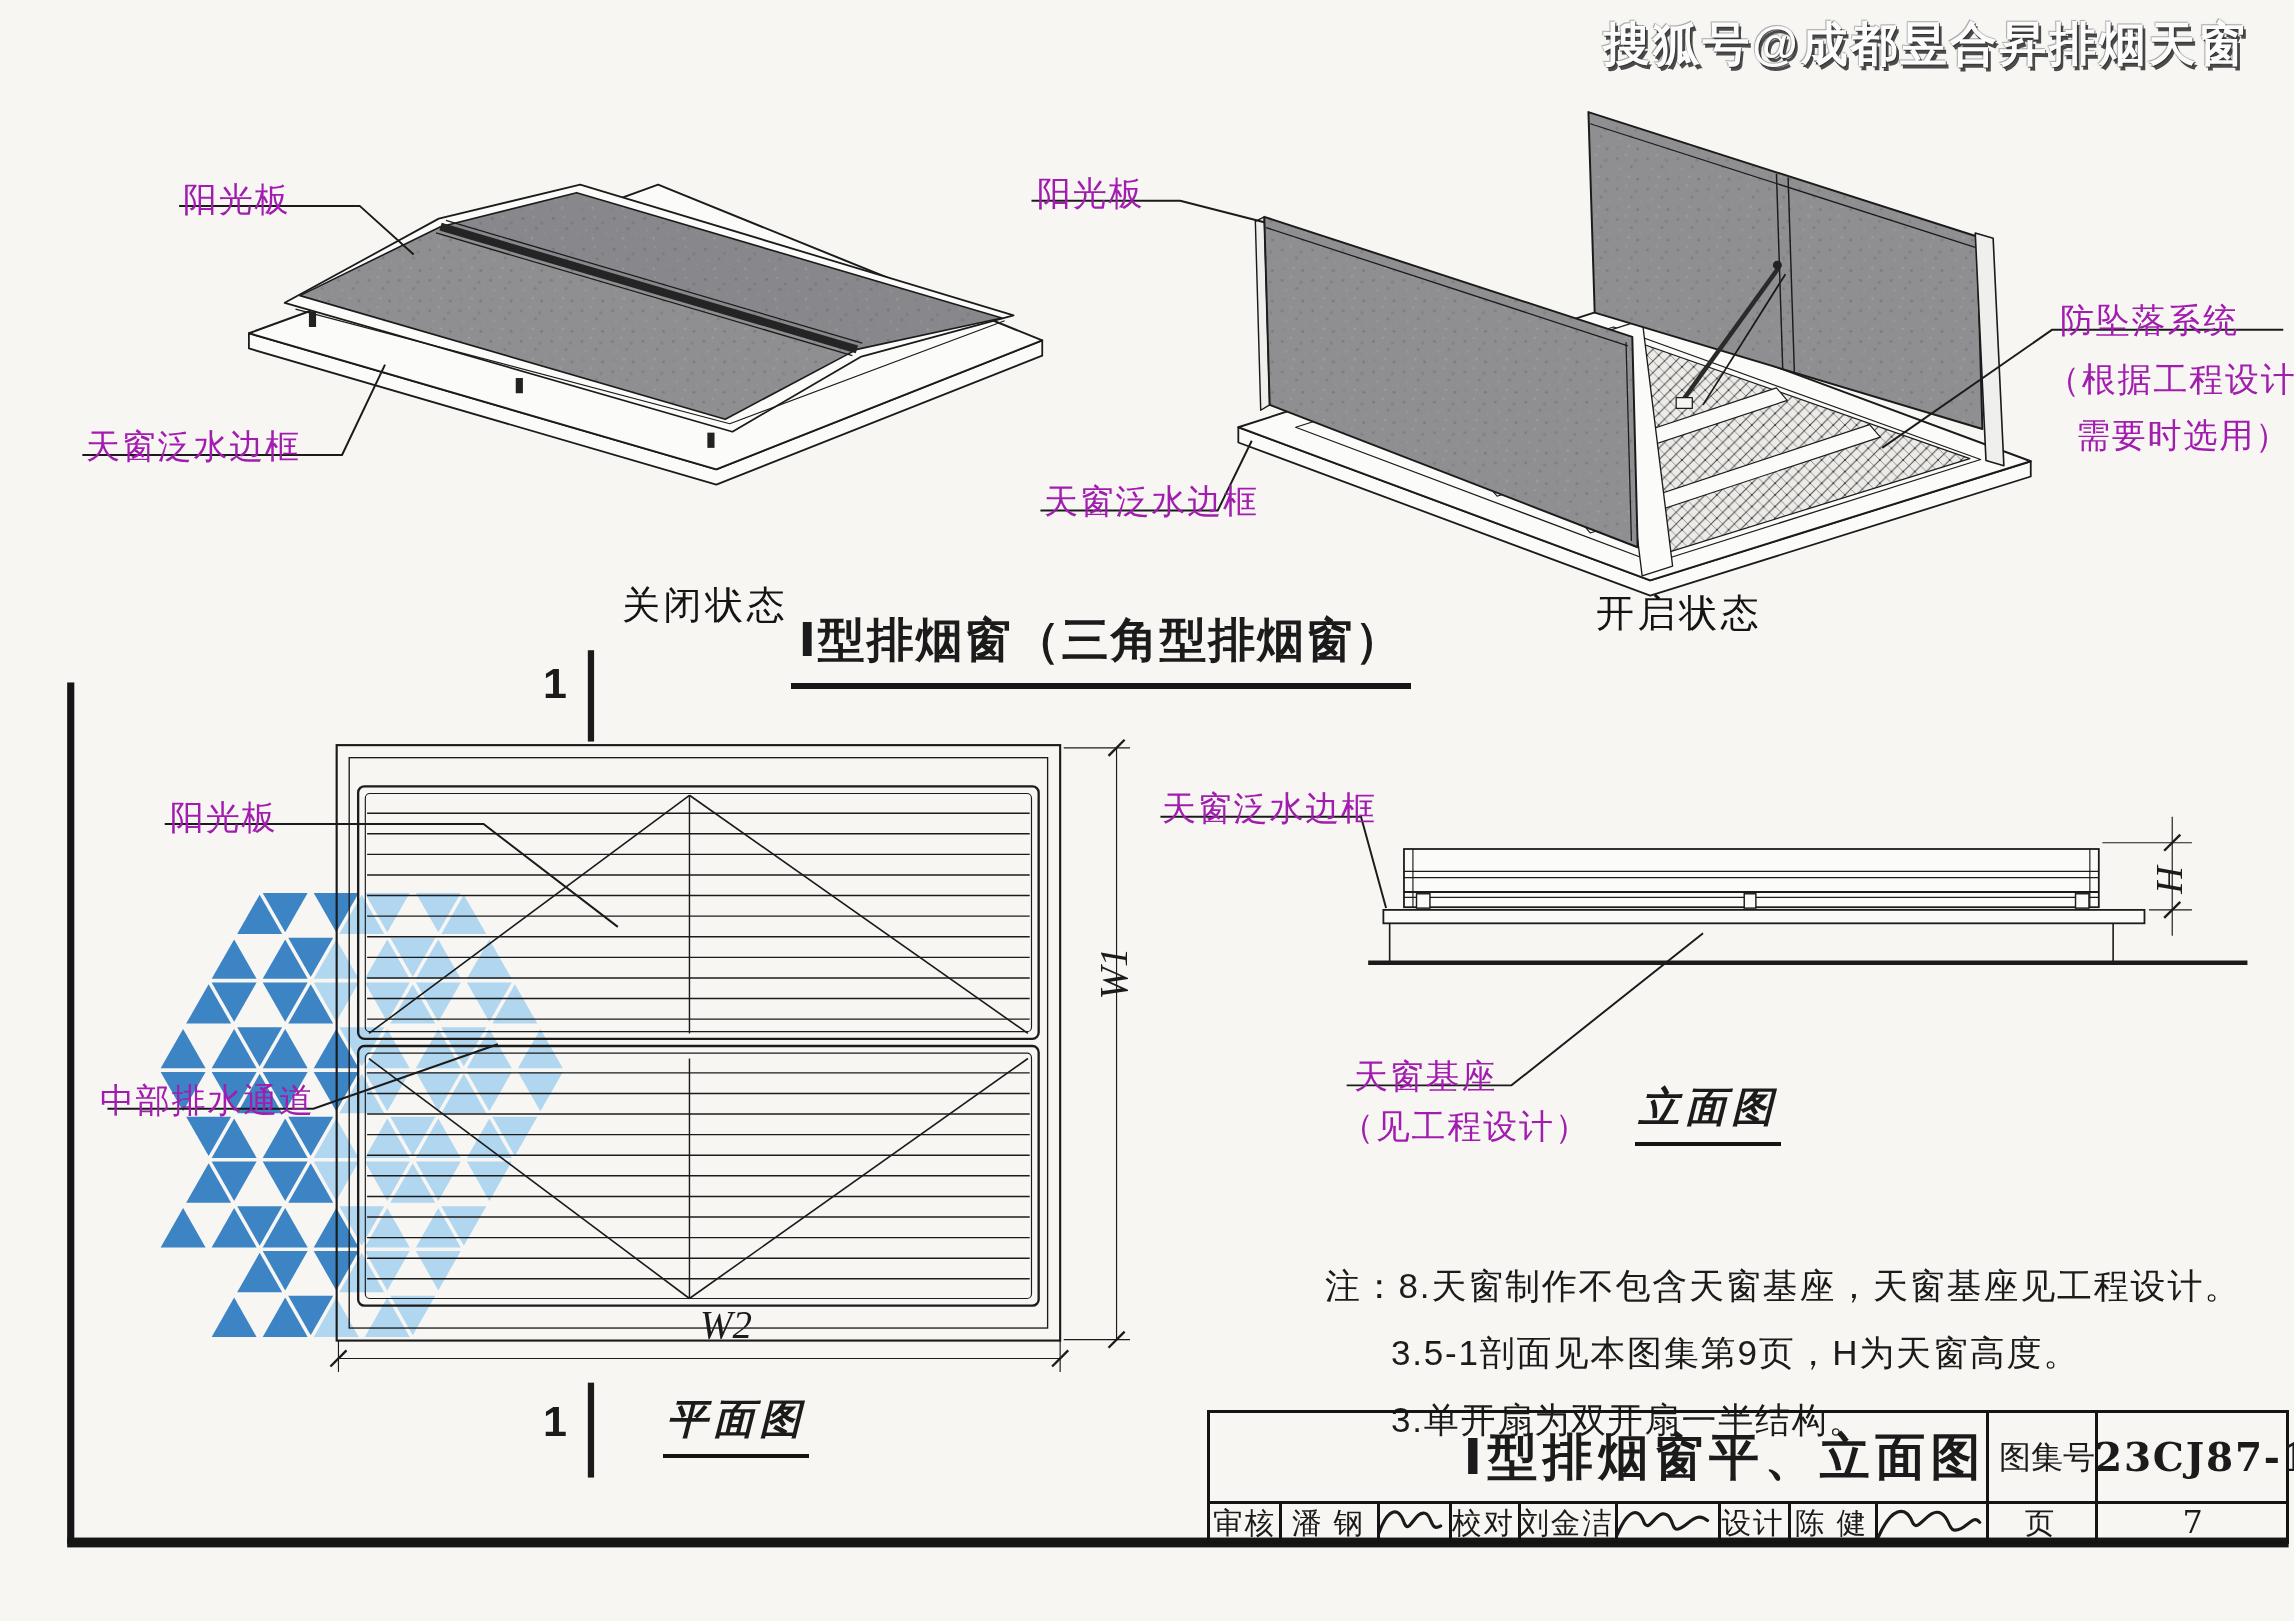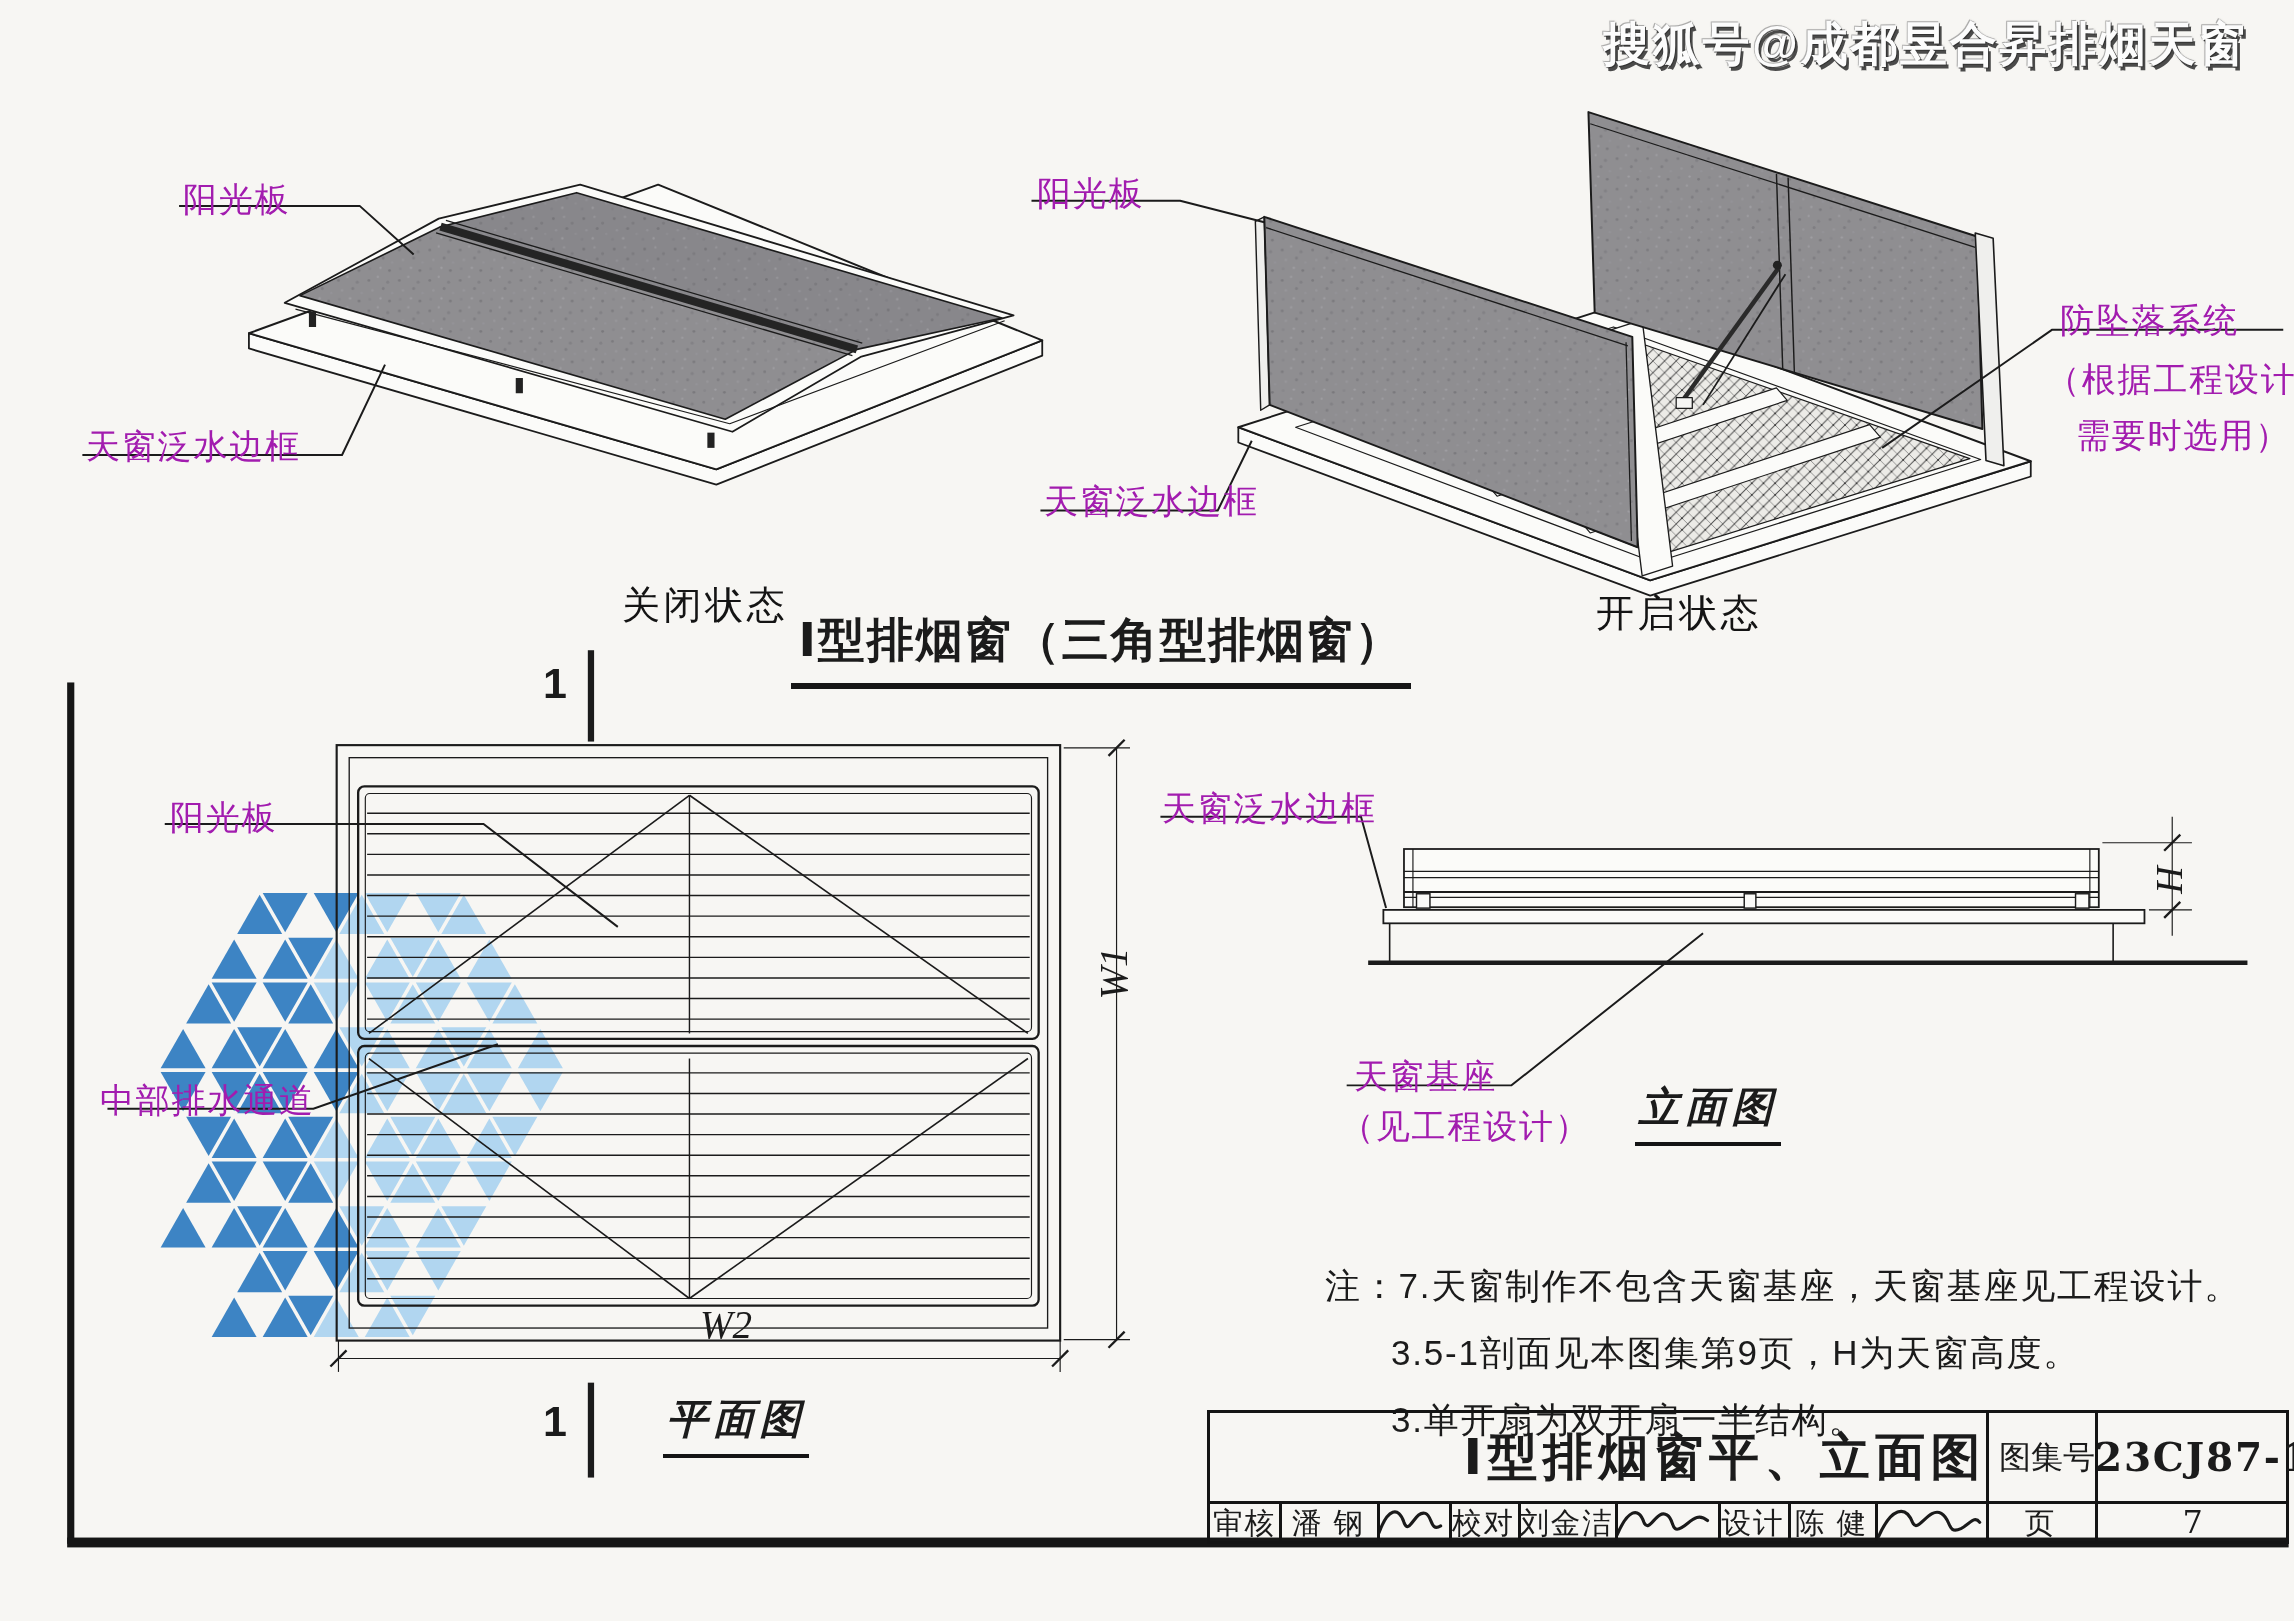--- a/index.html
+++ b/index.html
@@ -340,21 +340,21 @@
 <div class="secmark" style="left:543px;top:1397px;">1</div>
 <div class="viewtitle" style="left:663px;top:1392px;">平面图</div>
 
 <div class="lbl" style="left:1162px;top:776px;">天窗泛水边框</div>
 <div class="lbl" style="left:1354px;top:1044px;">天窗基座</div>
 <div class="lbl" style="left:1340px;top:1094px;">（见工程设计）</div>
 <div class="dim dim-rot" style="left:2128px;top:858px;width:81px;font-size:38px;">H</div>
 <div class="viewtitle" style="left:1635px;top:1080px;">立面图</div>
 
 <div class="notes">
-  <div><span>注：</span><span>7.天窗制作不包含天窗基座，天窗基座见工程设计。</span></div>
+  <div><span>注：</span><span>8.天窗制作不包含天窗基座，天窗基座见工程设计。</span></div>
   <div class="ind"><span>3.5-1剖面见本图集第9页，H为天窗高度。</span></div>
   <div class="ind"><span>3.单开扇为双开扇一半结构。</span></div>
 </div>
 
 <div class="tb">
   <div class="hline"></div>
   <div class="v r1" style="left:776px;"></div>
   <div class="v r1" style="left:885px;"></div>
   <div class="v r2" style="left:69px;"></div>
   <div class="v r2" style="left:167px;"></div>

